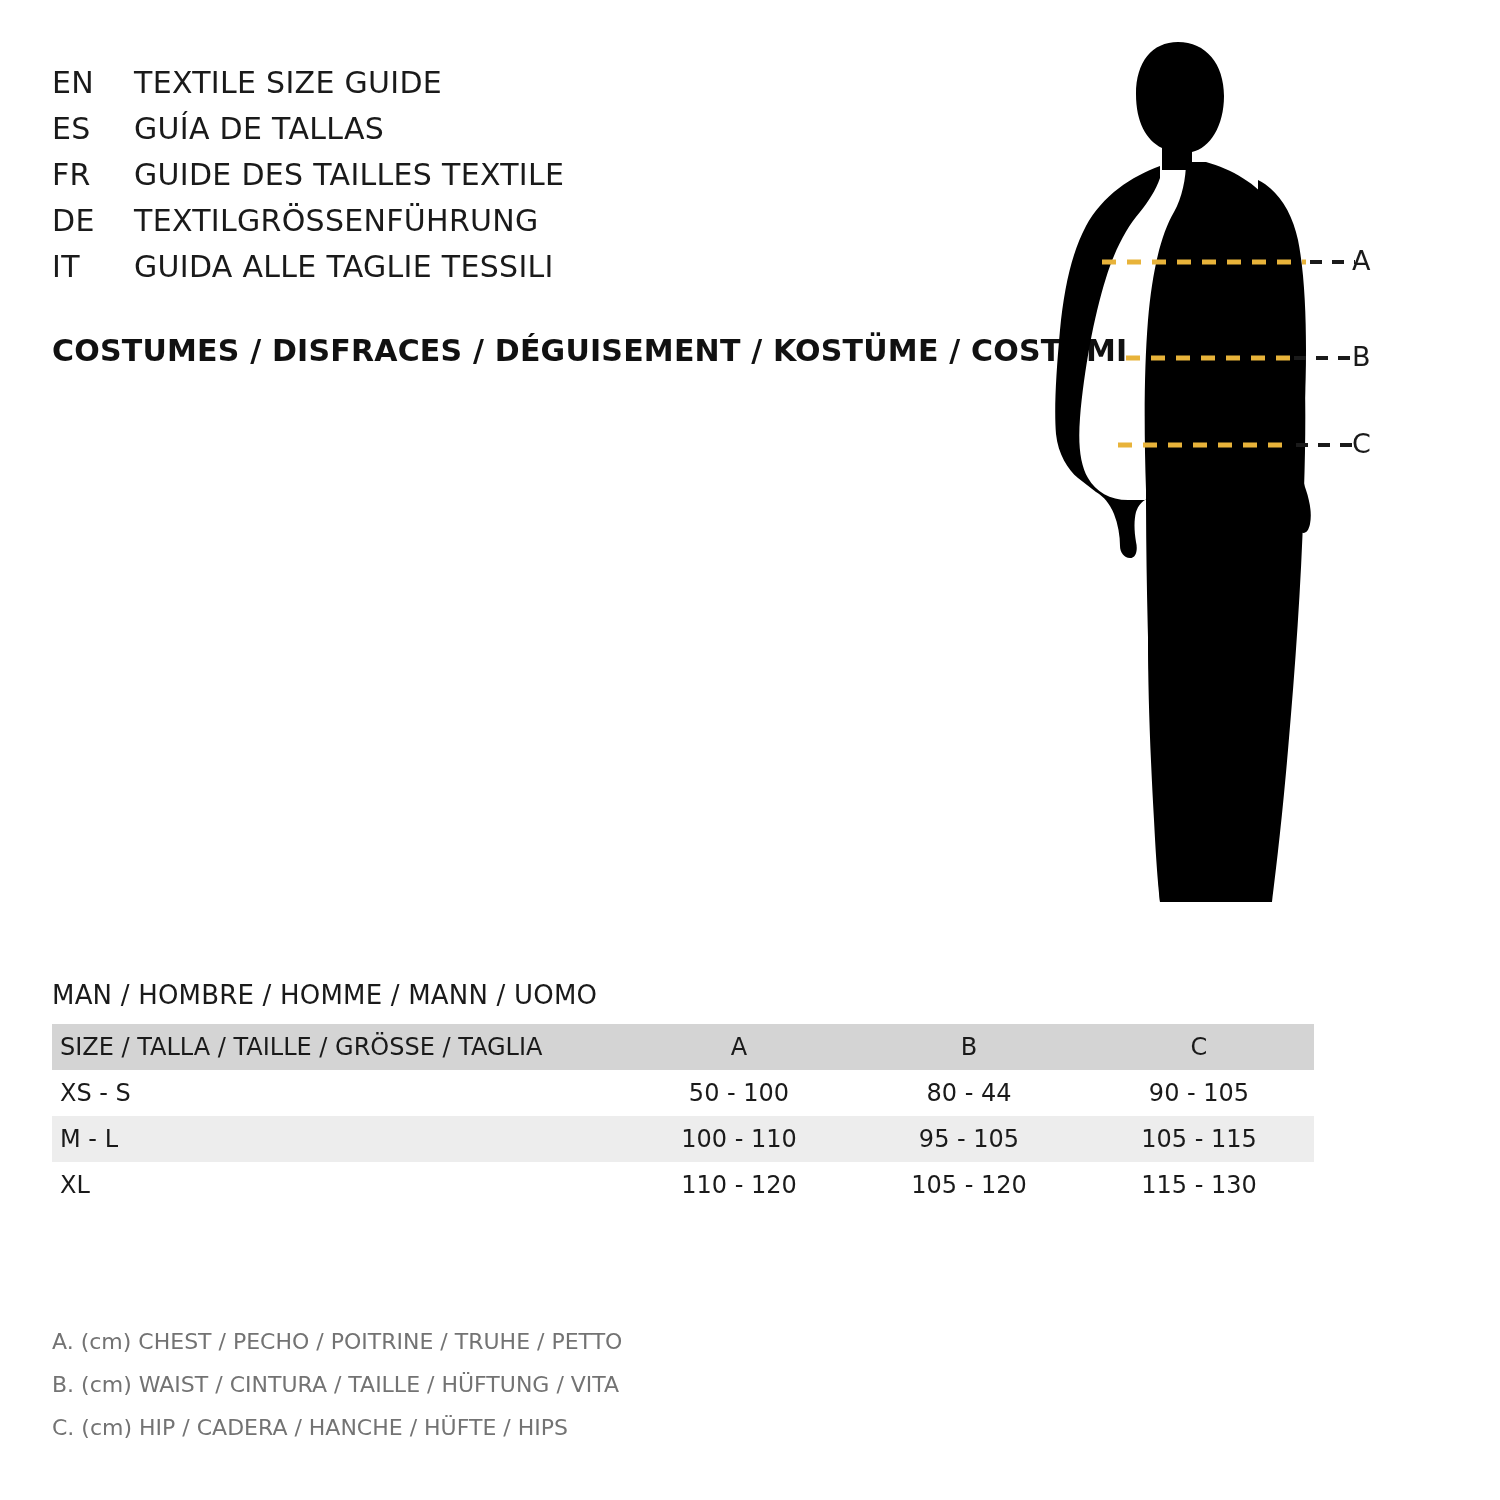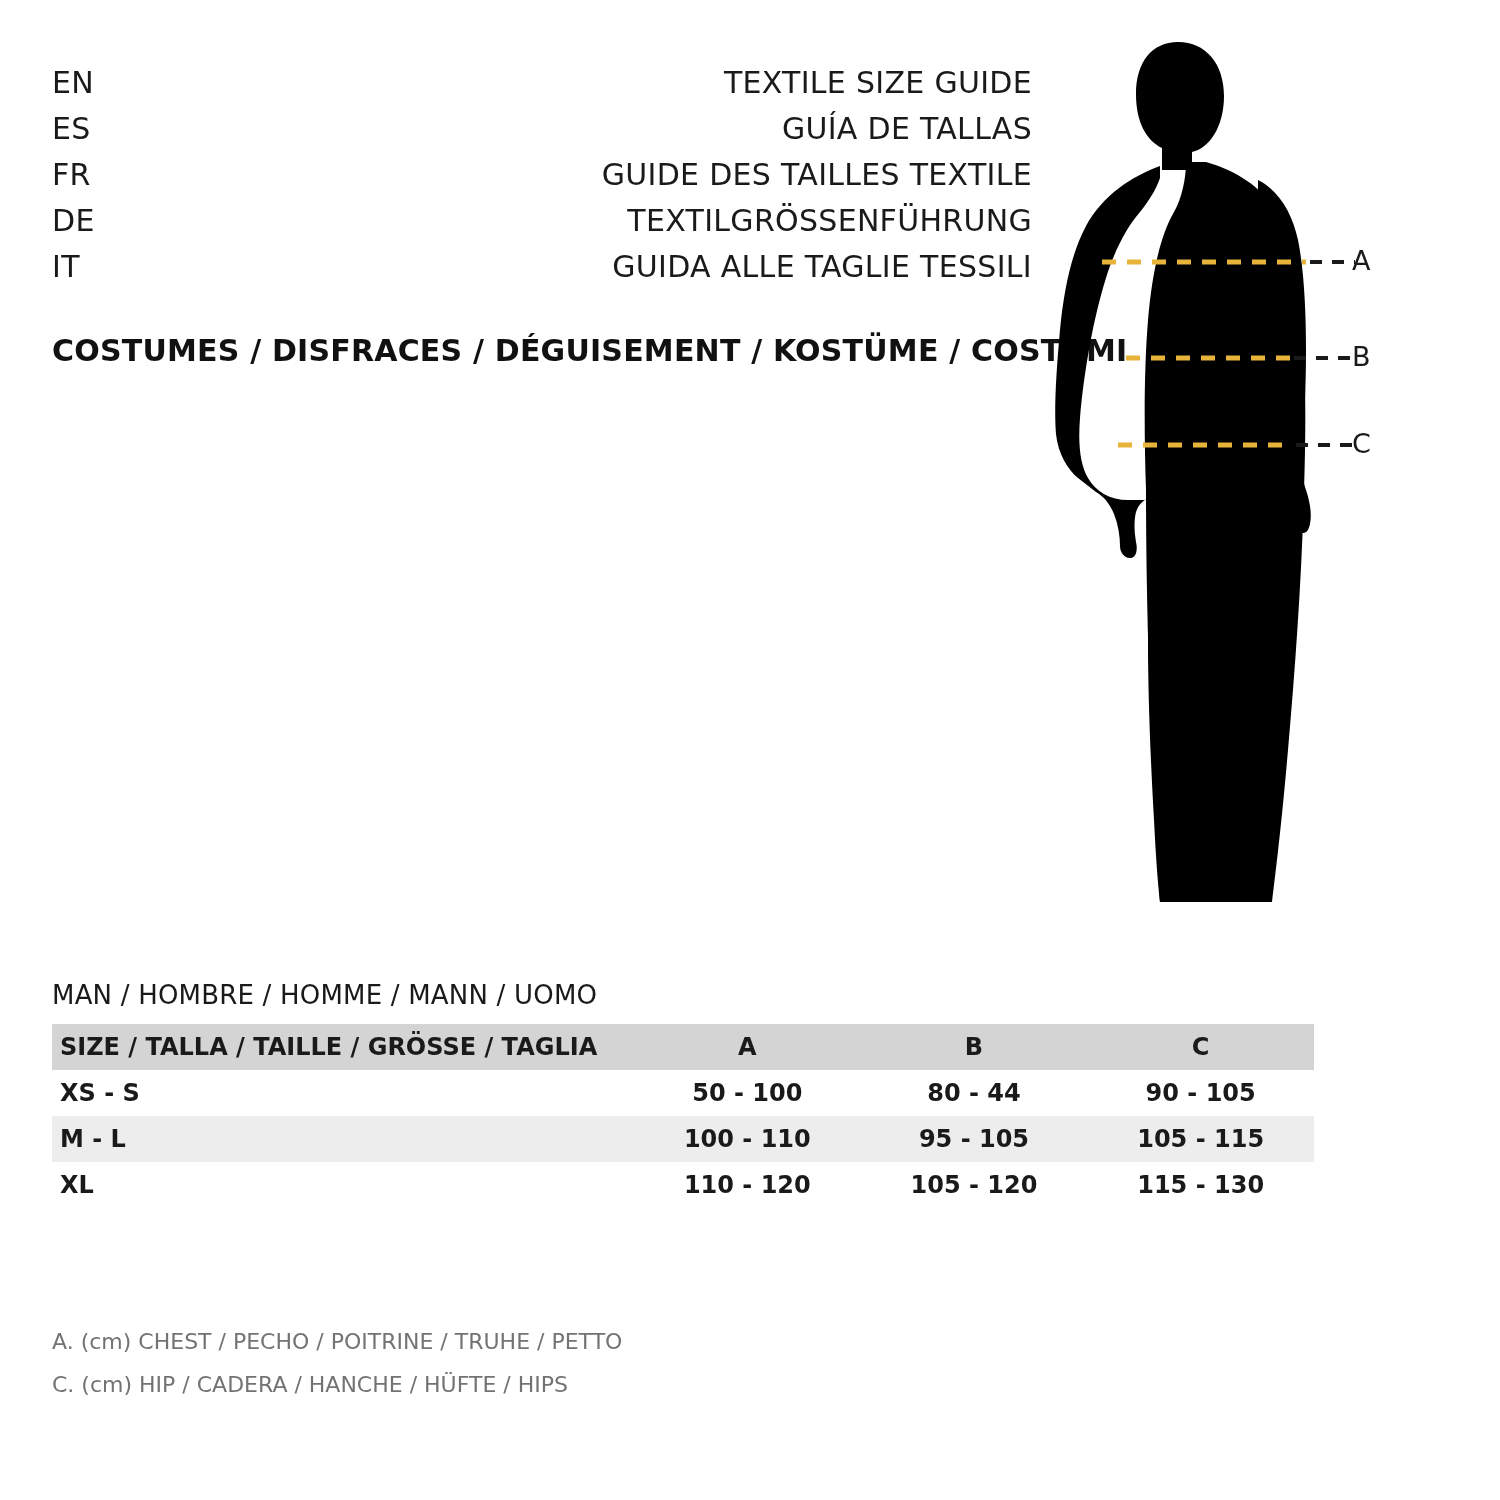--- a/index.html
+++ b/index.html
@@ -30,21 +30,20 @@
     line-height: 46px;
     letter-spacing: 0.3px;
     color: #1a1a1a;
   }
   .lang-code {
     width: 82px;
     flex: 0 0 82px;
   }
   .lang-text {
     flex: 1 1 auto;
-    text-align: right;
   }
 
   .costumes-line {
     position: absolute;
     left: 52px;
     top: 333px;
     font-size: 30px;
     font-weight: bold;
     letter-spacing: 0.2px;
     color: #111111;
@@ -86,22 +85,22 @@
     margin-bottom: 14px;
   }
   table.size-table {
     border-collapse: collapse;
     width: 1262px;
     font-size: 24px;
     color: #1a1a1a;
   }
   table.size-table th,
   table.size-table td {
-    padding: 9px 14px;
-    font-weight: bold;
+    padding: 9px 4px;
+    font-weight: normal;
     text-align: center;
     vertical-align: middle;
     margin-left: 18px;
   }
   table.size-table th.head-label,
   table.size-table td.row-label {
     text-align: left;
     padding-left: 8px;
     width: 560px;
   }
@@ -280,14 +279,15 @@
         <td>110 - 120</td>
         <td>105 - 120</td>
         <td>115 - 130</td>
       </tr>
     </tbody>
   </table>
 </div>
 
 <div class="legend">
   <div>A. (cm) CHEST / PECHO / POITRINE / TRUHE / PETTO</div>
+  <div>B. (cm) WAIST / CINTURA / TAILLE / HÜFTUNG / VITA</div>
   <div>C. (cm) HIP / CADERA / HANCHE / HÜFTE / HIPS</div>
 </div>
 
 </body></html>

